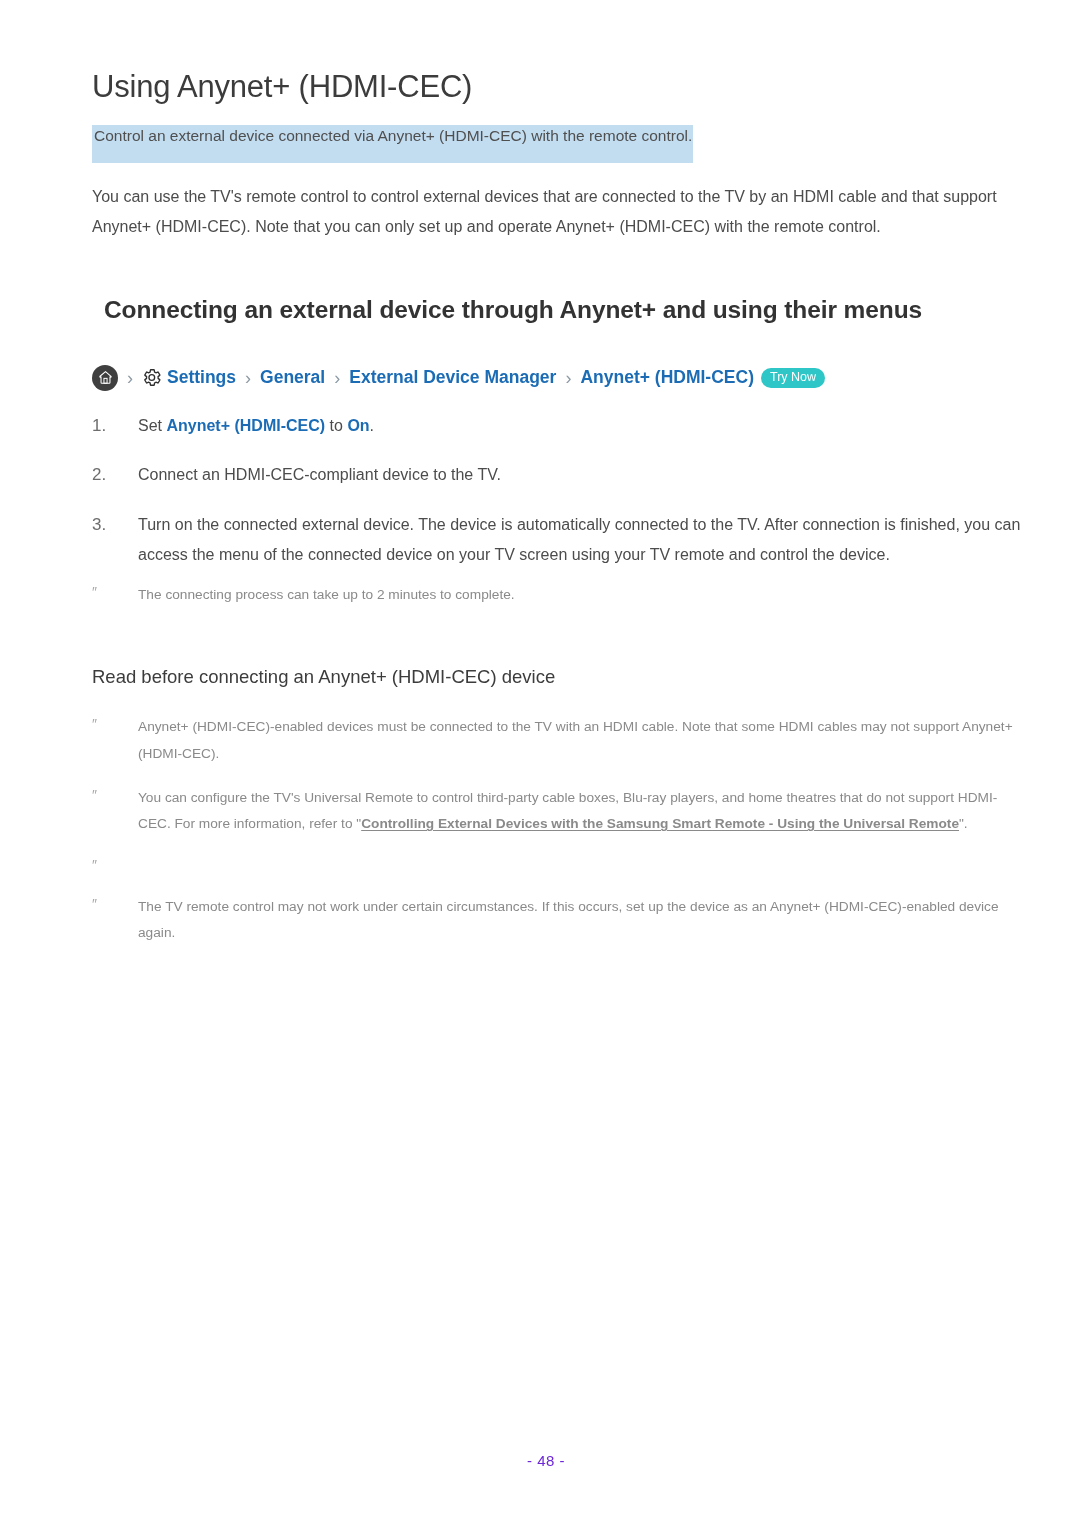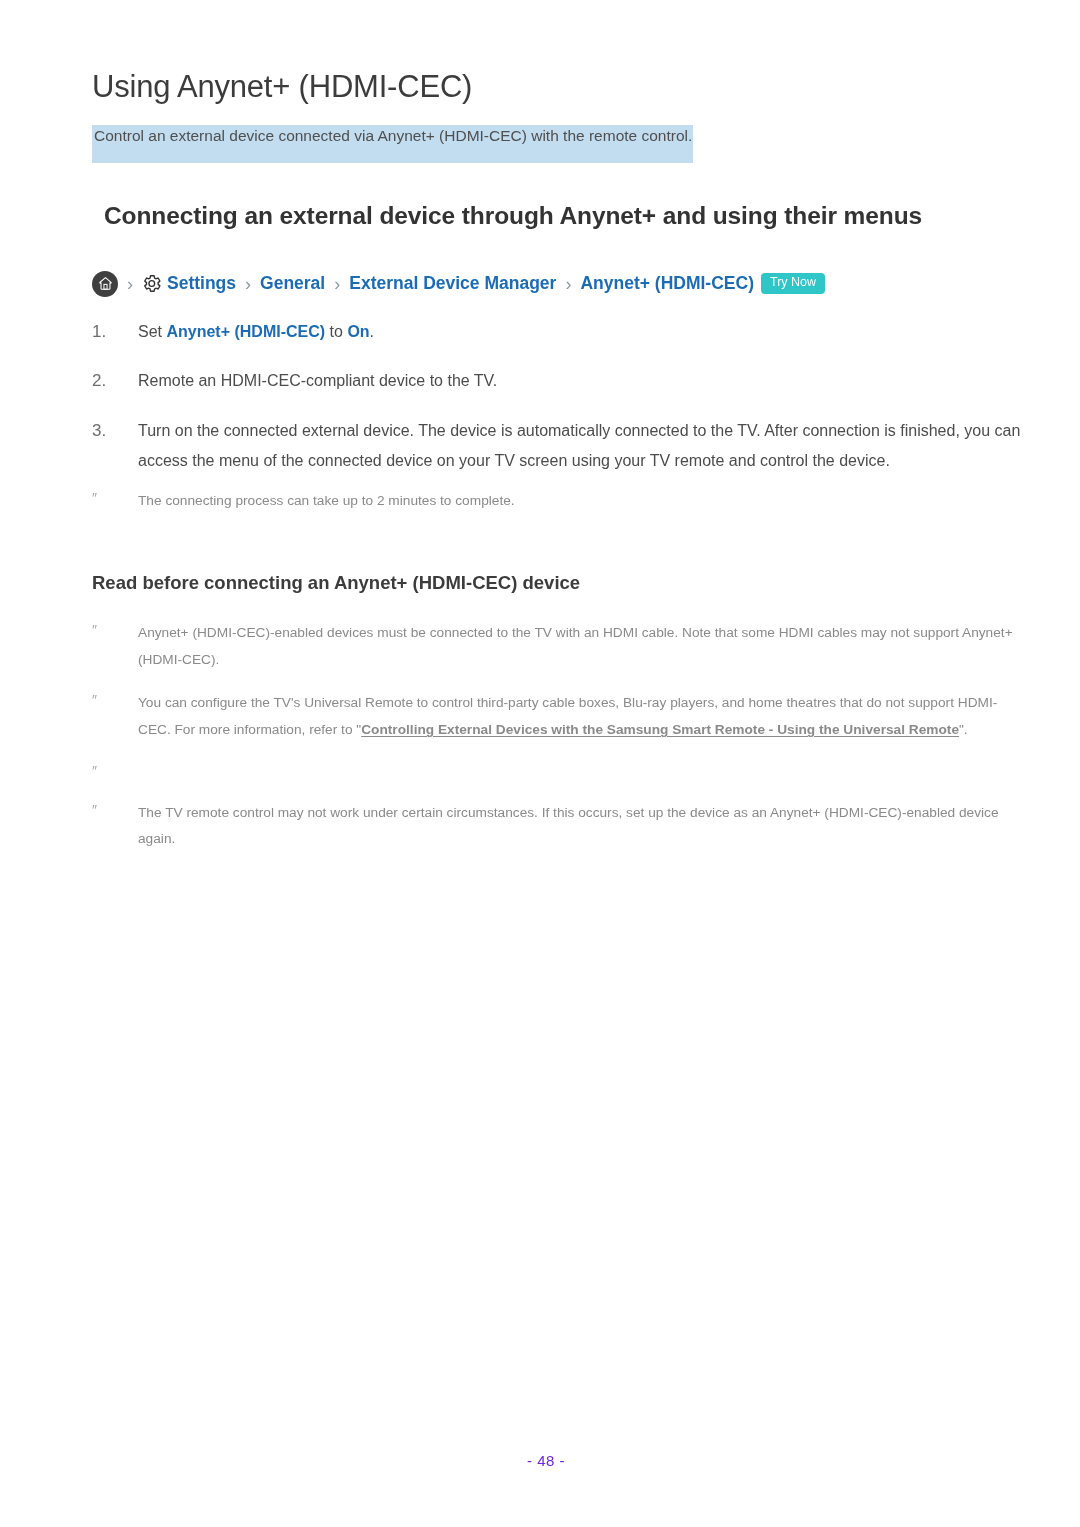--- a/index.html
+++ b/index.html
@@ -111,21 +111,21 @@
     align-items: center;
   }
   .bc-gear svg { display: block; }
   .bc-item { flex: 0 0 auto; white-space: nowrap; }
   .try-now {
     display: inline-block;
     background: #2ec6c6;
     color: #ffffff;
     font-size: 12.5px;
     font-weight: 400;
-    border-radius: 4px;
+    border-radius: 10px;
     padding: 3px 9px 4px 9px;
     margin-left: 7px;
     line-height: 1.05;
     vertical-align: middle;
     flex: 0 0 auto;
   }
 
   
   .steps { margin: 0; padding: 0; list-style: none; }
   .step {
@@ -167,21 +167,21 @@
     text-decoration: underline;
     text-underline-offset: 2px;
     font-weight: bold;
   }
 
   
   .sub-heading {
     margin: 0;
     padding-top: 56px;
     font-size: 18.5px;
-    font-weight: 700;
+    font-weight: 400;
     color: #3c3c3c;
     line-height: 1.3;
   }
   .notes-block { padding-top: 8px; }
 
   
   .page-footer {
     position: absolute;
     left: 12px;
     right: 0;
@@ -197,20 +197,21 @@
 
 <div class="page">
   <div class="content">
 
     <h1 class="doc-title">Using Anynet+ (HDMI-CEC)</h1>
 
     <div class="subtitle-wrap">
       <span class="subtitle">Control an external device connected via Anynet+ (HDMI-CEC) with the remote control.</span>
     </div>
 
+    <p class="body-para">You can use the TV's remote control to control external devices that are connected to the TV by an HDMI cable and that support Anynet+ (HDMI-CEC). Note that you can only set up and operate Anynet+ (HDMI-CEC) with the remote control.</p>
 
     <h2 class="section-heading">Connecting an external device through Anynet+ and using their menus</h2>
 
     <div class="breadcrumb">
       <span class="bc-home">
         <svg width="17" height="17" viewBox="0 0 24 24" aria-hidden="true">
           <path d="M12 3.6 4.2 10.2v0.1c-0.3 0.3-0.3 0.8 0 1.1s0.8 0.3 1.1 0l0.4-0.35V19.2c0 0.5 0.4 0.9 0.9 0.9h10.8c0.5 0 0.9-0.4 0.9-0.9v-8.15l0.4 0.35c0.3 0.3 0.8 0.3 1.1 0s0.3-0.8 0-1.1z" fill="none" stroke="#ffffff" stroke-width="1.5" stroke-linejoin="round"></path>
           <rect x="9.8" y="13.2" width="4.4" height="6.9" fill="none" stroke="#ffffff" stroke-width="1.4"></rect>
         </svg>
       </span>
@@ -230,21 +231,21 @@
       <span class="try-now">Try Now</span>
     </div>
 
     <ol class="steps">
       <li class="step">
         <span class="step-num">1.</span>
         <span class="step-text"><span>Set </span><span class="kw">Anynet+ (HDMI-CEC)</span><span> to </span><span class="kw">On</span><span>.</span></span>
       </li>
       <li class="step">
         <span class="step-num">2.</span>
-        <span class="step-text">Remote an HDMI-CEC-compliant device to the TV.</span>
+        <span class="step-text">Connect an HDMI-CEC-compliant device to the TV.</span>
       </li>
       <li class="step">
         <span class="step-num">3.</span>
         <span class="step-text">Turn on the connected external device. The device is automatically connected to the TV. After connection is finished, you can access the menu of the connected device on your TV screen using your TV remote and control the device.</span>
       </li>
     </ol>
 
     <div class="notes">
       <div class="note note-sub">
         <span class="note-mark">″</span>

